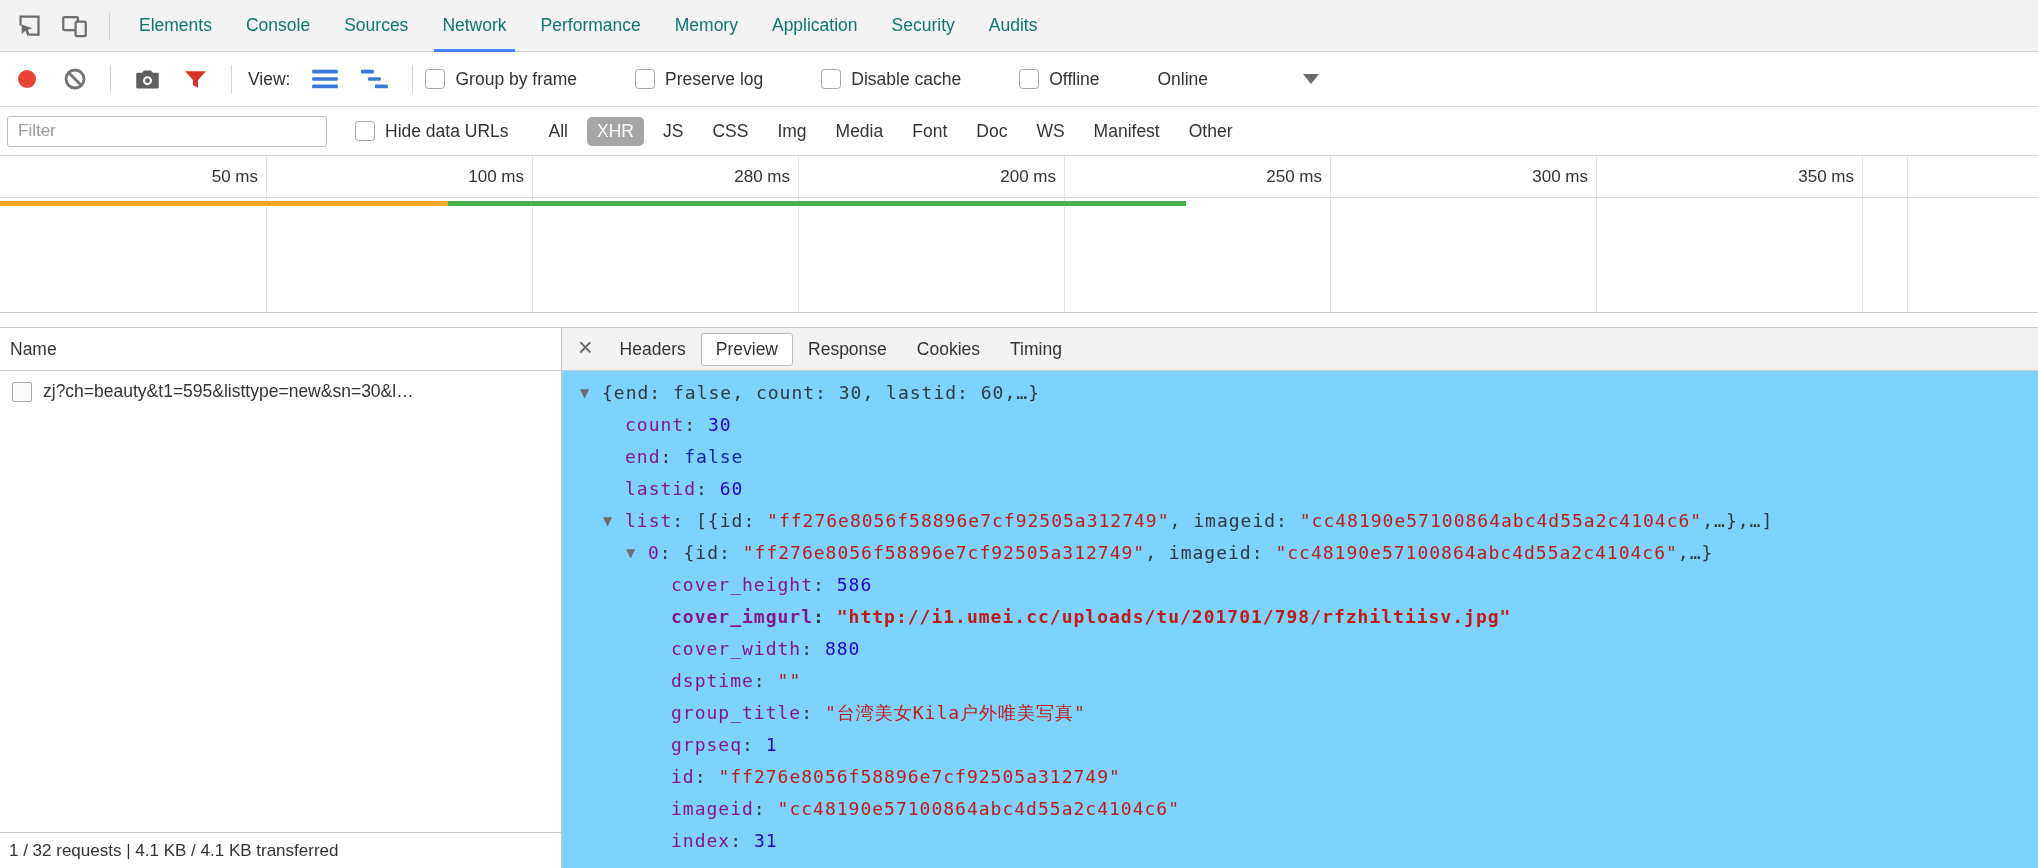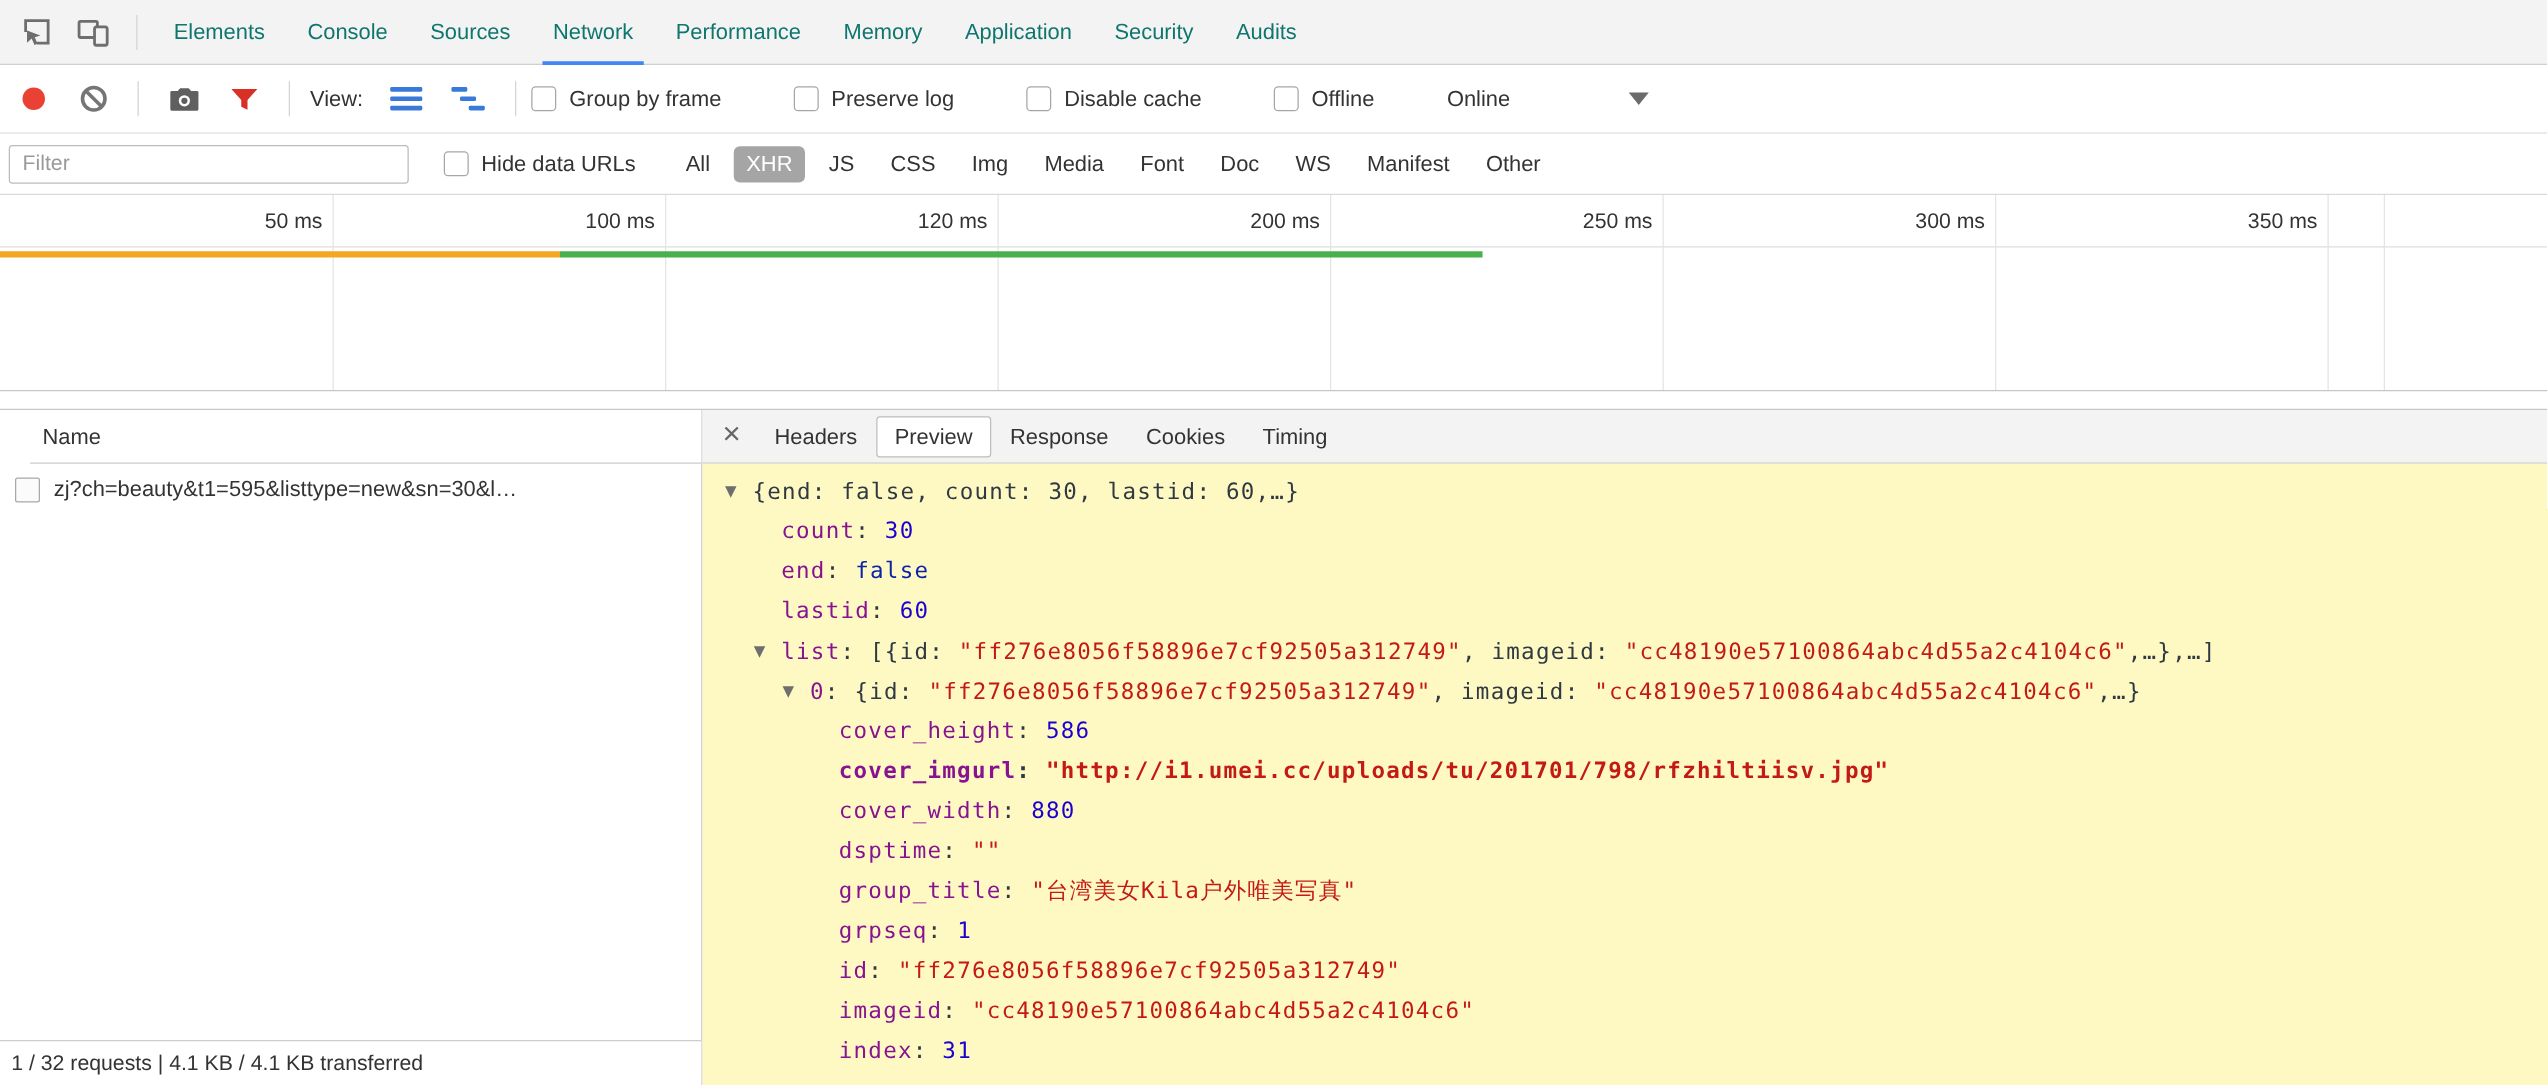--- a/index.html
+++ b/index.html
@@ -41,36 +41,36 @@
   .timeline { flex:0 0 157px; height:157px; position:relative; background:#fff; border-bottom:1px solid #c6c6c6; overflow:hidden; }
   .tl-labelrow { height:42px; border-bottom:1px solid #ddd; }
   .gridline { position:absolute; top:0; bottom:0; width:1px; background:#e4e4e4; }
   .tl-label { position:absolute; top:0; height:42px; line-height:42px; transform:translateX(-100%); font-size:17px; color:#333; white-space:nowrap; }
   .tl-bar { position:absolute; top:45px; height:5px; }
   .gapspacer { flex:0 0 14px; background:#fff; }
 
   
   .main { flex:1; display:flex; border-top:1px solid #c6c6c6; min-height:0; }
   .left { width:562px; flex:0 0 562px; border-right:1px solid #c6c6c6; display:flex; flex-direction:column; min-height:0; }
-  .name-header { flex:0 0 43px; height:43px; border-bottom:1px solid #ccc; display:flex; align-items:center; padding-left:10px; font-size:17.5px; color:#333; background:#fff;margin-left:24px; }
+  .name-header { flex:0 0 43px; height:43px; border-bottom:1px solid #ccc; display:flex; align-items:center; padding-left:10px; font-size:17.5px; color:#333; background:#fff; }
   .req-list { flex:1; overflow:hidden; }
   .req-row { height:41px; display:flex; align-items:center; padding-left:12px; font-size:17.5px; color:#333; }
   .req-icon { width:20px; height:20px; border:1.5px solid #a8a8a8; border-radius:2px; background:#fbfbfb; margin-right:11px; flex:0 0 20px; }
   .req-name { white-space:nowrap; overflow:hidden; text-overflow:ellipsis; }
   .status { flex:0 0 36px; height:36px; border-top:1px solid #ccc; background:#fff; display:flex; align-items:center; padding-left:9px; font-size:17px; color:#333; white-space:nowrap; }
 
   .right { flex:1; display:flex; flex-direction:column; min-width:0; min-height:0; }
   .dtabbar { flex:0 0 43px; height:43px; background:#f3f3f3; border-bottom:1px solid #ccc; display:flex; align-items:center; padding:0 8px; }
   .dclose { font-size:25px; line-height:1; color:#666; padding:0 12px 3px 8px; }
   .dtabs { display:flex; align-items:center; }
   .dtab { padding:5px 14px; font-size:17.5px; color:#333; border:1px solid transparent; white-space:nowrap; }
   .dtab.active { background:#fff; border-color:#bdbdbd; border-radius:3px; }
 
   
-  .preview { flex:1; overflow:hidden; background:#fef9c3; padding-top:6px; font-family:"DejaVu Sans Mono", monospace; font-size:18px; letter-spacing:1px; }
+  .preview { flex:1; overflow:hidden; background:#7dd3fc; padding-top:6px; font-family:"DejaVu Sans Mono", monospace; font-size:18px; letter-spacing:1px; }
   .tline { height:32px; line-height:32px; white-space:nowrap; }
   .arrow { display:inline-block; width:22px; font-size:12px; color:#6e6e6e; letter-spacing:0; font-family:"DejaVu Sans", sans-serif; vertical-align:2px; }
   .c-name { color:#881391; }
   .c-num  { color:#1c00cf; }
   .c-bool { color:#0d22aa; }
   .c-str  { color:#c41a16; }
   .c-plain{ color:#303942; }
 </style>
 </head>
 <body>
@@ -191,21 +191,21 @@
       </div>
   </div>
 
   <div class="timeline">
     <div class="tl-labelrow"></div>
   <div class="gridline" style="left: 266px;"></div>
       <div class="tl-label" style="left: 258px;">50 ms</div>
       <div class="gridline" style="left: 532px;"></div>
       <div class="tl-label" style="left: 524px;">100 ms</div>
       <div class="gridline" style="left: 798px;"></div>
-      <div class="tl-label" style="left: 790px;">120 ms</div>
+      <div class="tl-label" style="left: 790px;">280 ms</div>
       <div class="gridline" style="left: 1064px;"></div>
       <div class="tl-label" style="left: 1056px;">200 ms</div>
       <div class="gridline" style="left: 1330px;"></div>
       <div class="tl-label" style="left: 1322px;">250 ms</div>
       <div class="gridline" style="left: 1596px;"></div>
       <div class="tl-label" style="left: 1588px;">300 ms</div>
       <div class="gridline" style="left: 1862px;"></div>
       <div class="tl-label" style="left: 1854px;">350 ms</div>
       <div class="gridline" style="left: 1907px;"></div>
       <div class="tl-bar" style="left: 0px; width: 448px; background: rgb(245, 166, 35);"></div>

